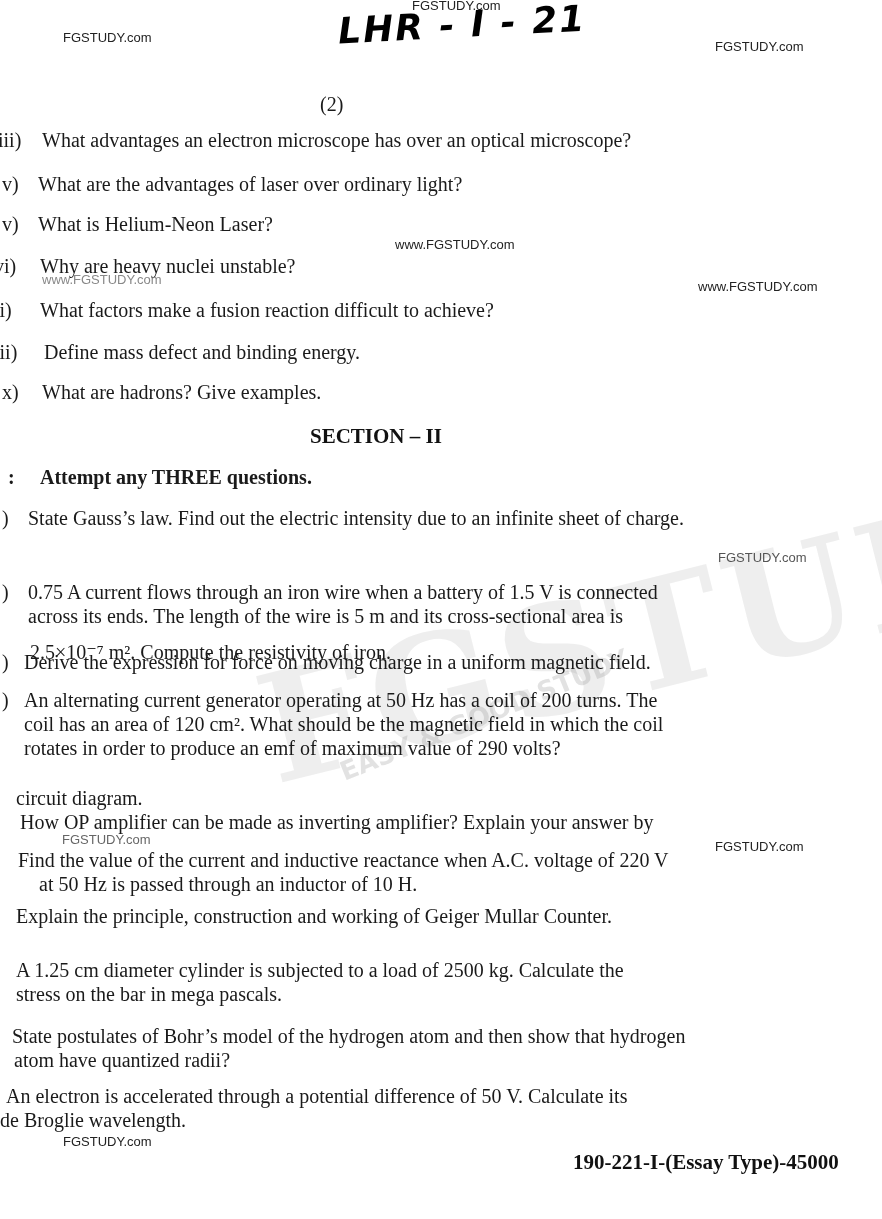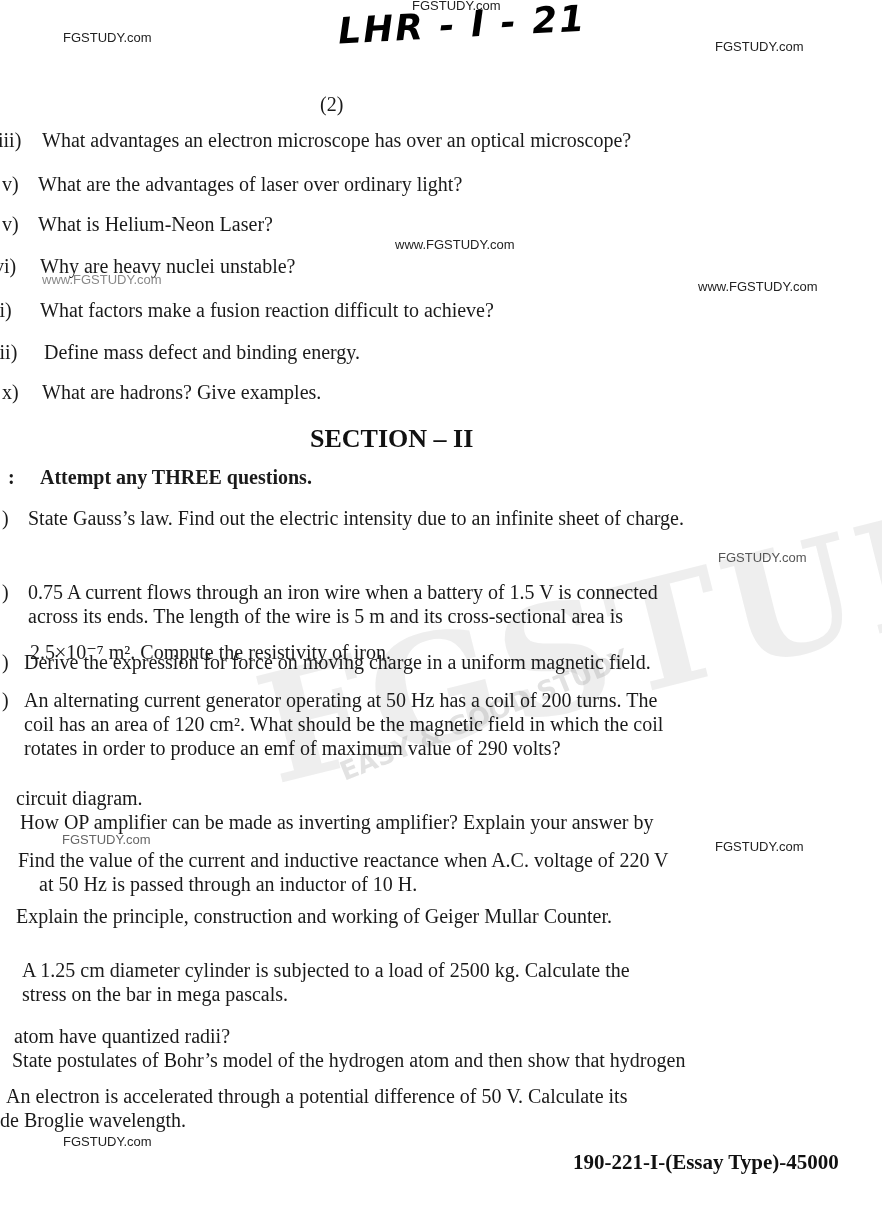--- a/index.html
+++ b/index.html
@@ -8,21 +8,21 @@
     font-family: "Liberation Serif", "DejaVu Serif", serif; color: #111;
   }
   .abs { position: absolute; white-space: nowrap; }
   .wm { font-family: "Liberation Sans", "DejaVu Sans", sans-serif; font-size: 13px; color: #222; }
   .hand {
     font-family: "DejaVu Sans", sans-serif; font-weight: bold; font-style: italic;
     font-size: 36px; letter-spacing: 2px; color: #000; transform: rotate(-3deg);
   }
   .q { font-size: 20px; line-height: 24px; color: #1a1a1a; }
   .q .n { display: inline-block; width: 36px; }
-  .sec { font-size: 26px; font-weight: bold; }
+  .sec { font-size: 21px; font-weight: bold; }
   .bold { font-weight: bold; }
   .bigwm {
     font-family: "DejaVu Serif", serif; font-weight: bold; font-size: 150px;
     color: rgba(160,160,160,0.18); transform: rotate(-14deg); letter-spacing: 6px;
   }
   .smallwm {
     font-family: "DejaVu Sans", sans-serif; font-weight: bold; font-size: 26px;
     color: rgba(150,150,150,0.28); transform: rotate(-22deg);
   }
   .footer-code { font-size: 21px; font-weight: bold; }
@@ -79,28 +79,28 @@
 
 <div class="abs q" style="left:18px; top:848px;">
   <div>Find the value of the current and inductive reactance when A.C. voltage of 220 V</div>
   <div style="margin-left:21px;">at 50 Hz is passed through an inductor of  10 H.</div>
 </div>
 
 <div class="abs q" style="left:16px; top:904px;">
   <div>Explain the principle, construction and working of Geiger Mullar Counter.</div>
 </div>
 
-<div class="abs q" style="left:16px; top:958px;margin-left:6px;">
+<div class="abs q" style="left:16px; top:958px;">
   <div>A 1.25 cm diameter cylinder is subjected to a load of 2500 kg.  Calculate the</div>
   <div>stress on the bar in mega pascals.</div>
 </div>
 
 <div class="abs q" style="left:12px; top:1024px;">
+  <div>State postulates of Bohr’s model of the hydrogen atom and then show that hydrogen</div>
   <div style="margin-left:2px;">atom have quantized radii?</div>
-  <div>State postulates of Bohr’s model of the hydrogen atom and then show that hydrogen</div>
 </div>
 
 <div class="abs q" style="left:6px; top:1084px;">
   <div>An electron is accelerated through a potential difference of 50 V.  Calculate its</div>
   <div style="margin-left:-6px;">de Broglie wavelength.</div>
 </div>
 
 <div class="abs wm" style="left:63px; top:1134px;">FGSTUDY.com</div>
 <div class="abs footer-code" style="left:573px; top:1150px;">190-221-I-(Essay Type)-45000</div>
 

